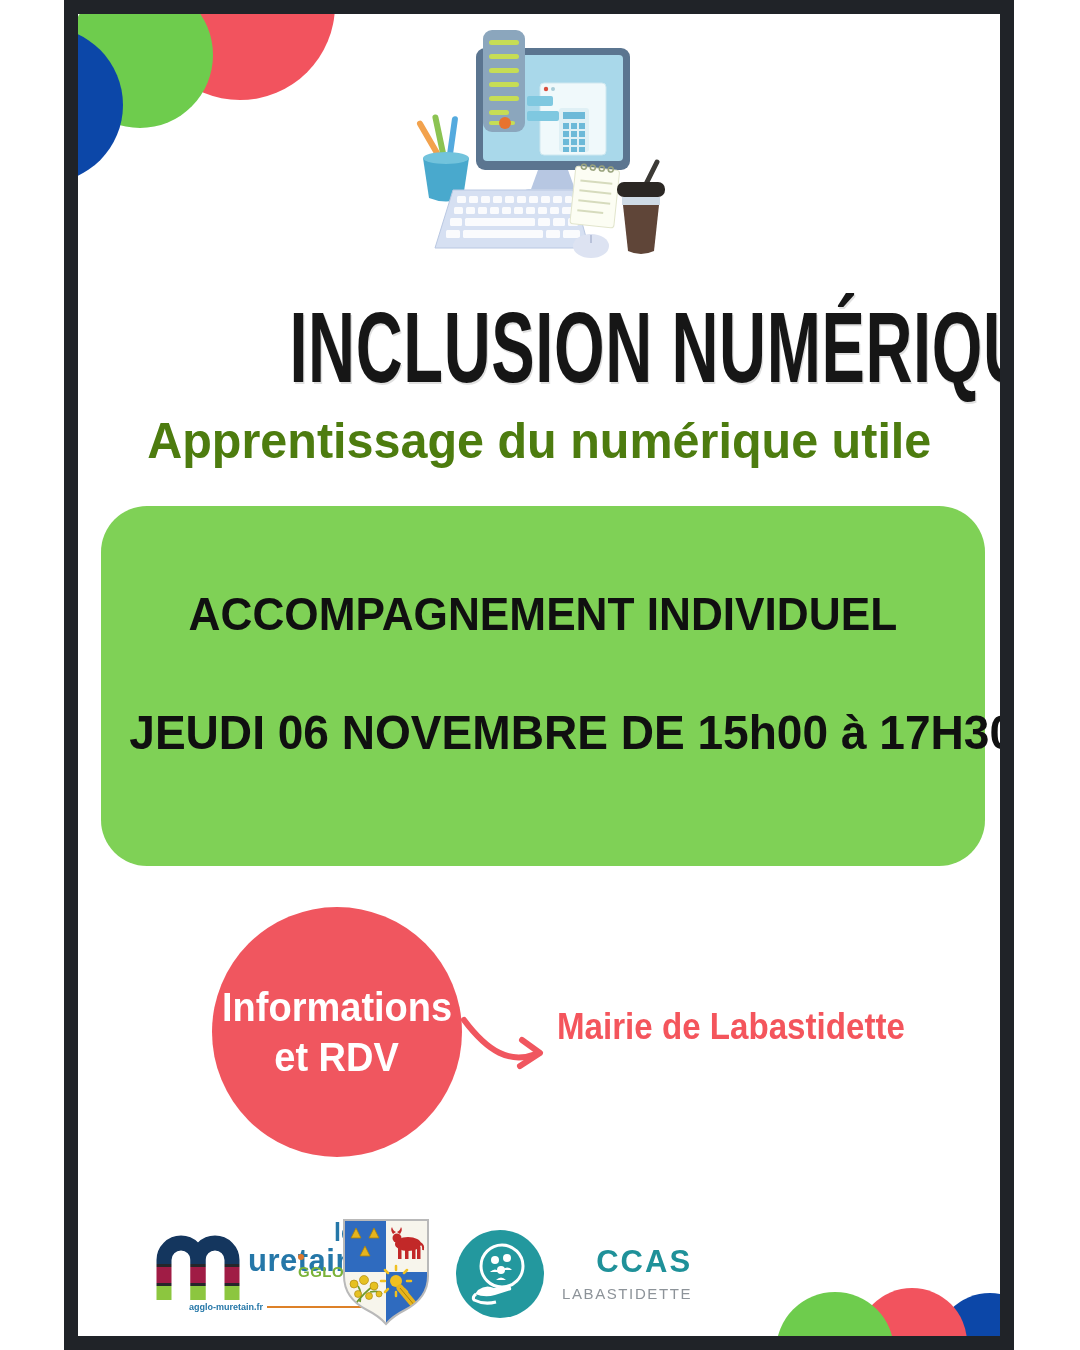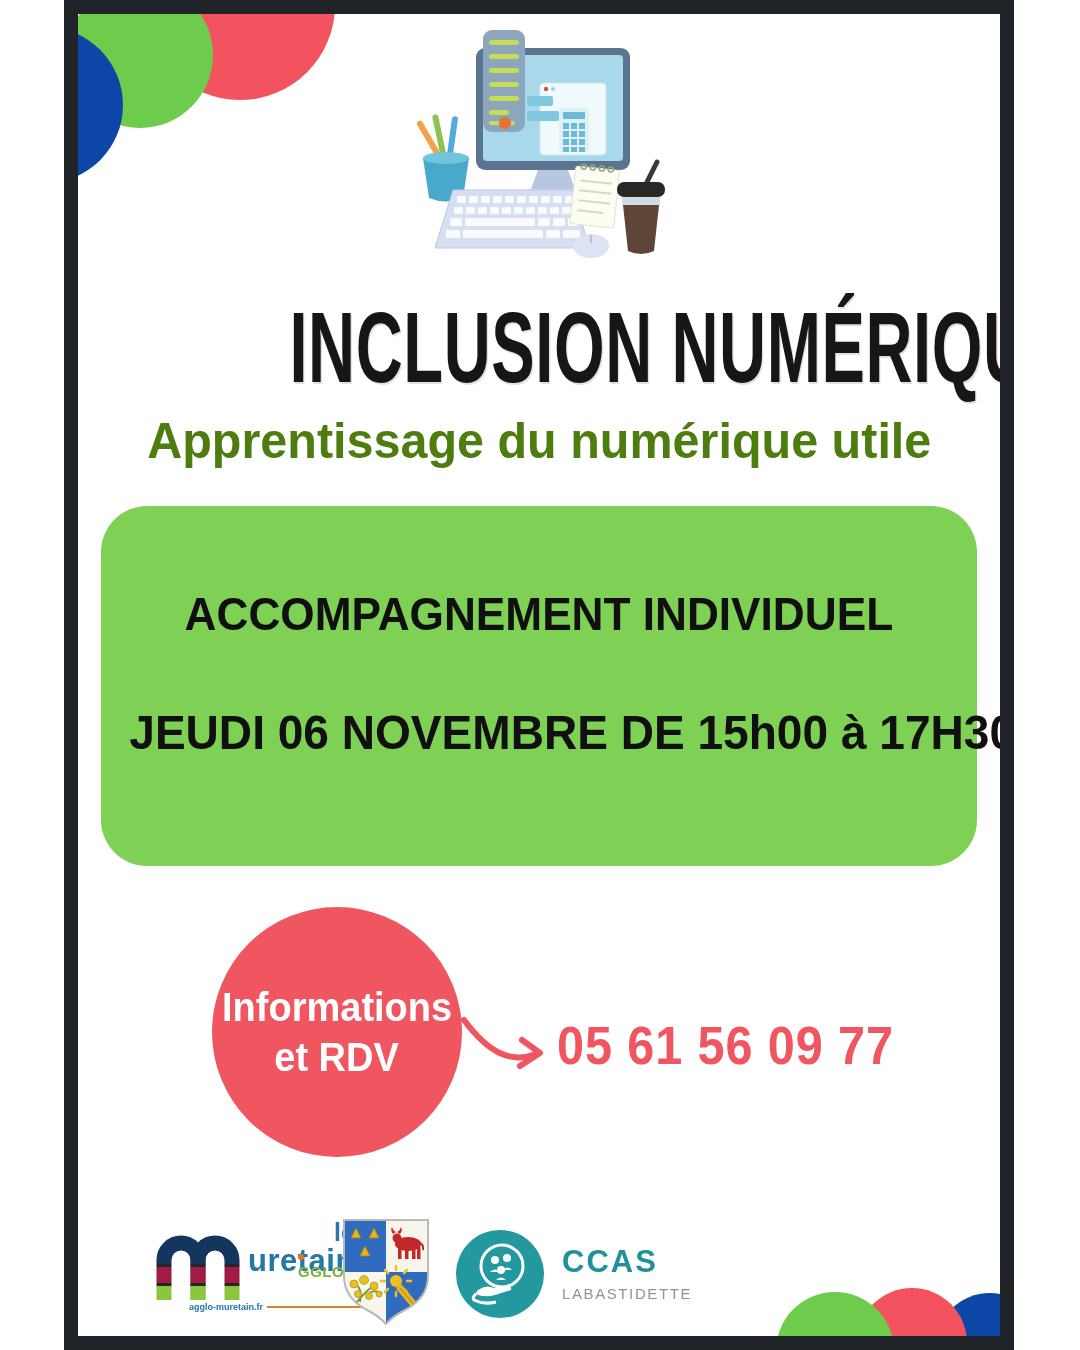--- a/index.html
+++ b/index.html
@@ -23,21 +23,21 @@
   .title{position:absolute;left:0;top:283px;width:100%;text-align:center;
          font-size:100px;line-height:1.0;font-weight:900;color:#161616;
          white-space:nowrap;}
   .title>span{display:inline-block;transform:scaleX(.65);transform-origin:center;
          letter-spacing:1px;text-shadow:2px 2px 0 rgba(0,0,0,.12);}
   .subtitle{position:absolute;left:0;top:398px;width:100%;text-align:center;
          font-size:50px;font-weight:700;color:#4d7c0f;white-space:nowrap;}
   .subtitle>span{display:inline-block;transform:scaleX(.97);transform-origin:center;}
 
   .green-box{position:absolute;left:23px;top:492px;width:876px;height:360px;
-         background:#7fd156;border-radius:46px;}
+         background:#7fd156;border-radius:46px;padding-left:8px;}
   .gb-line{position:absolute;left:0;width:100%;text-align:center;color:#101010;
          font-weight:700;white-space:nowrap;}
   .gb-line1{top:80px;font-size:47px;}
   .gb-line2{top:198px;font-size:49px;}
   .gb-line>span{display:inline-block;transform:scaleX(.94);transform-origin:center;}
 
   .info-circle{position:absolute;left:134px;top:893px;width:250px;height:250px;
          border-radius:50%;background:#f0565f;display:flex;flex-direction:column;
          align-items:center;justify-content:center;gap:10px;}
   .info-circle span{color:#ffffff;font-weight:700;font-size:40px;line-height:1;
@@ -61,21 +61,21 @@
   .mur-agglo{position:absolute;left:148px;top:26px;font-size:15px;font-weight:700;
          color:#7ab238;letter-spacing:.5px;}
   .mur-agglo::before{content:"";display:inline-block;width:6px;height:6px;
          border-radius:50%;background:#e0762a;margin-right:1px;}
   .mur-site{position:absolute;left:2px;top:82px;width:190px;display:flex;
          align-items:center;gap:4px;margin-left:37px;}
   .mur-site span{font-size:9px;font-weight:700;color:#2577a8;white-space:nowrap;}
   .mur-site i{flex:1;border-top:2px solid #dd8128;}
 
   .shield{position:absolute;left:258px;top:1200px;}
-  .ccas{position:absolute;left:376px;top:1214px;width:230px;height:100px;}
+  .ccas{position:absolute;left:376px;top:1214px;width:230px;height:100px;text-align:right;}
   .ccas-badge{position:absolute;left:0;top:0;}
   .ccas-text{position:absolute;left:108px;top:16px;}
   .ccas-name{font-size:31px;font-weight:700;color:#1f9199;letter-spacing:2px;}
   .ccas-sub{margin-top:5px;font-size:15px;font-weight:400;color:#8d9399;
          letter-spacing:1.6px;}
 </style>
 </head>
 <body>
 
 <div class="card">
@@ -222,21 +222,21 @@
     <span>Informations</span>
     <span>et RDV</span>
   </div>
 
   <svg class="arrow-svg" width="100" height="70" viewBox="0 0 100 70">
     <path d="M4,6 C28,38 50,50 76,40" fill="none" stroke="#f0565f" stroke-width="6" stroke-linecap="round"></path>
     <polyline points="62,26 80,39 60,52" fill="none" stroke="#f0565f" stroke-width="6" stroke-linecap="round" stroke-linejoin="round"></polyline>
   </svg>
 
   <div class="contact">
-    <div><span class="phone">05 61 56 09 77</span></div>
+    <div><span class="place">Mairie de Labastidette</span></div>
   </div>
 
   <div class="muretain">
     <svg class="mur-m" width="96" height="70" viewBox="0 0 96 70">
       <mask id="mmask">
         <g fill="none" stroke="#ffffff" stroke-width="15">
           <path d="M14,70 V30 a17,17 0 0 1 34,0 V70"></path>
           <path d="M48,70 V30 a17,17 0 0 1 34,0 V70"></path>
         </g>
       </mask>

